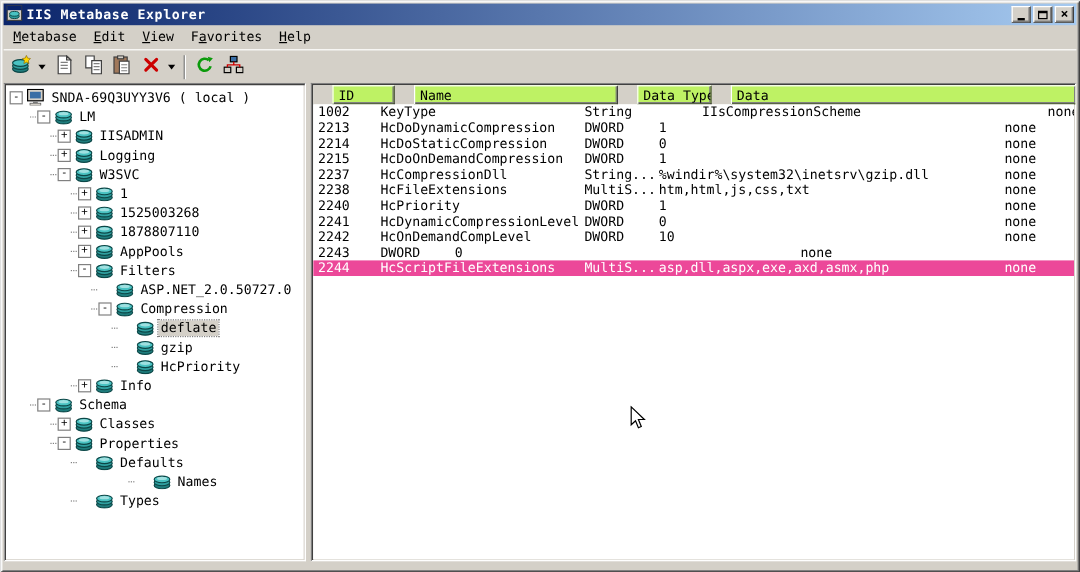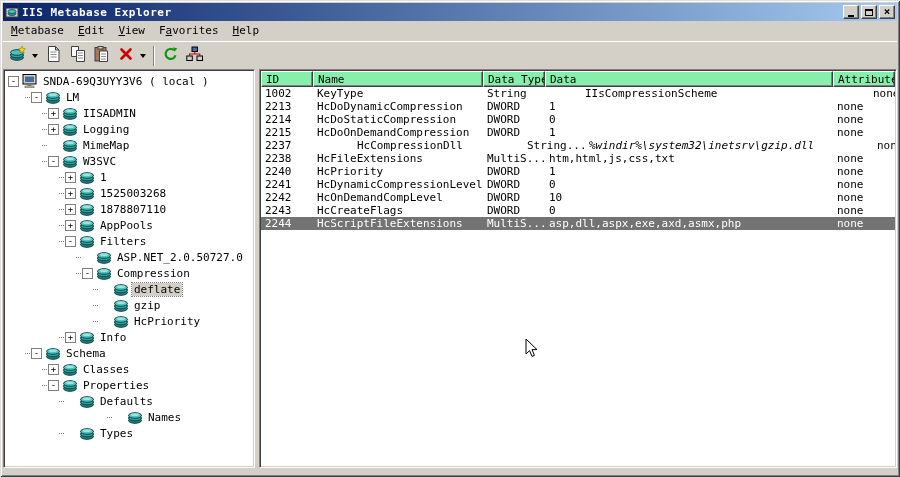--- a/index.html
+++ b/index.html
@@ -48,26 +48,26 @@
   .tree-row{height:16px;display:flex;align-items:center;font-size:11px;white-space:nowrap;color:#000;}
   .stub{width:5px;height:0;border-top:1px dotted #808080;margin-right:1px;flex:0 0 auto;}
   .expand-box{flex:0 0 11px;width:11px;height:11px;border:1px solid #808080;background:#fff;
     font-size:9px;line-height:9px;text-align:center;margin-right:3px;color:#000;}
   .expand-spacer{flex:0 0 14px;}
   .tree-icon{flex:0 0 16px;height:14px;margin-right:3px;display:flex;align-items:center;}
   .tree-label{padding:0 2px;}
   .tree-label.selected{background:#D4D0C8;outline:1px dotted #808080;}
   
   .lv-header{display:flex;flex:0 0 16px;background:#D4D0C8;}
-  .lv-hcell{height:16px;background:#86efac;border:1px solid;border-color:#FFFFFF #404040 #404040 #FFFFFF;
+  .lv-hcell{height:16px;background:#bef264;border:1px solid;border-color:#FFFFFF #404040 #404040 #FFFFFF;
     box-shadow:inset -1px -1px 0 #808080;font-size:11px;padding:0 4px;display:flex;align-items:center;
-    white-space:nowrap;overflow:hidden;color:#000;}
+    white-space:nowrap;overflow:hidden;color:#000;margin-left:16px;}
   .lv-body{flex:1;overflow:hidden;background:#fff;}
   .lv-row{display:flex;height:13px;font-size:11px;color:#000;}
-  .lv-row.selected{background:#737373;color:#fff;}
+  .lv-row.selected{background:#ec4899;color:#fff;}
   .lv-cell{padding:0 4px;white-space:nowrap;overflow:hidden;flex:0 0 auto;}
   
   .status-strip{flex:0 0 6px;background:#D4D0C8;}
   
   .cursor{position:absolute;pointer-events:none;z-index:99;}
 </style>
 </head>
 <body>
 
 <div class="window">
@@ -220,33 +220,20 @@
               <ellipse cx="8" cy="10.5" rx="6.5" ry="2.8" fill="#1f7d7d" stroke="#0c4747"></ellipse>
               <ellipse cx="8" cy="8" rx="6.5" ry="2.8" fill="#2fa0a0" stroke="#0c4747"></ellipse>
               <ellipse cx="8" cy="5.5" rx="6.5" ry="2.8" fill="#49c2c2" stroke="#0c4747"></ellipse>
               <ellipse cx="8" cy="4.7" rx="4.2" ry="1.4" fill="#9fe0e0"></ellipse>
             </svg>
           </span>
           <span class="tree-label">Logging</span>
         </div>
         <div class="tree-row" style="padding-left: 36px;">
           <span class="stub"></span>
-          <span class="expand-spacer"></span>
-          <span class="tree-icon">
-            <svg width="16" height="14" viewBox="0 0 16 14">
-              <ellipse cx="8" cy="10.5" rx="6.5" ry="2.8" fill="#1f7d7d" stroke="#0c4747"></ellipse>
-              <ellipse cx="8" cy="8" rx="6.5" ry="2.8" fill="#2fa0a0" stroke="#0c4747"></ellipse>
-              <ellipse cx="8" cy="5.5" rx="6.5" ry="2.8" fill="#49c2c2" stroke="#0c4747"></ellipse>
-              <ellipse cx="8" cy="4.7" rx="4.2" ry="1.4" fill="#9fe0e0"></ellipse>
-            </svg>
-          </span>
-          <span class="tree-label">MimeMap</span>
-        </div>
-        <div class="tree-row" style="padding-left: 36px;">
-          <span class="stub"></span>
           <span class="expand-box">-</span>
           <span class="tree-icon">
             <svg width="16" height="14" viewBox="0 0 16 14">
               <ellipse cx="8" cy="10.5" rx="6.5" ry="2.8" fill="#1f7d7d" stroke="#0c4747"></ellipse>
               <ellipse cx="8" cy="8" rx="6.5" ry="2.8" fill="#2fa0a0" stroke="#0c4747"></ellipse>
               <ellipse cx="8" cy="5.5" rx="6.5" ry="2.8" fill="#49c2c2" stroke="#0c4747"></ellipse>
               <ellipse cx="8" cy="4.7" rx="4.2" ry="1.4" fill="#9fe0e0"></ellipse>
             </svg>
           </span>
           <span class="tree-label">W3SVC</span>
@@ -506,23 +493,23 @@
           </div>
           <div class="lv-row">
             <div class="lv-cell" style="flex: 0 0 52px;">2215</div>
             <div class="lv-cell" style="flex: 0 0 170px;">HcDoOnDemandCompression</div>
             <div class="lv-cell" style="flex: 0 0 62px;">DWORD</div>
             <div class="lv-cell" style="flex: 0 0 288px;">1</div>
             <div class="lv-cell" style="flex: 1 1 0%;">none</div>
           </div>
           <div class="lv-row">
             <div class="lv-cell" style="flex: 0 0 52px;">2237</div>
-            <div class="lv-cell" style="flex: 0 0 170px; margin-left: 40px;">HcCompressionDll</div>
+            <div class="lv-cell" style="flex: 0 0 170px;">HcCompressionDll</div>
             <div class="lv-cell" style="flex: 0 0 62px;">String...</div>
-            <div class="lv-cell" style="flex: 0 0 288px; font-style: italic;">%windir%\system32\inetsrv\gzip.dll</div>
+            <div class="lv-cell" style="flex: 0 0 288px;">%windir%\system32\inetsrv\gzip.dll</div>
             <div class="lv-cell" style="flex: 1 1 0%;">none</div>
           </div>
           <div class="lv-row">
             <div class="lv-cell" style="flex: 0 0 52px;">2238</div>
             <div class="lv-cell" style="flex: 0 0 170px;">HcFileExtensions</div>
             <div class="lv-cell" style="flex: 0 0 62px;">MultiS...</div>
             <div class="lv-cell" style="flex: 0 0 288px;">htm,html,js,css,txt</div>
             <div class="lv-cell" style="flex: 1 1 0%;">none</div>
           </div>
           <div class="lv-row">
@@ -541,21 +528,20 @@
           </div>
           <div class="lv-row">
             <div class="lv-cell" style="flex: 0 0 52px;">2242</div>
             <div class="lv-cell" style="flex: 0 0 170px;">HcOnDemandCompLevel</div>
             <div class="lv-cell" style="flex: 0 0 62px;">DWORD</div>
             <div class="lv-cell" style="flex: 0 0 288px;">10</div>
             <div class="lv-cell" style="flex: 1 1 0%;">none</div>
           </div>
           <div class="lv-row">
             <div class="lv-cell" style="flex: 0 0 52px;">2243</div>
-            <div class="lv-cell" style="flex: 0 0 170px;">HcCreateFlags</div>
             <div class="lv-cell" style="flex: 0 0 62px;">DWORD</div>
             <div class="lv-cell" style="flex: 0 0 288px;">0</div>
             <div class="lv-cell" style="flex: 1 1 0%;">none</div>
           </div>
           <div class="lv-row selected">
             <div class="lv-cell" style="flex: 0 0 52px;">2244</div>
             <div class="lv-cell" style="flex: 0 0 170px;">HcScriptFileExtensions</div>
             <div class="lv-cell" style="flex: 0 0 62px;">MultiS...</div>
             <div class="lv-cell" style="flex: 0 0 288px;">asp,dll,aspx,exe,axd,asmx,php</div>
             <div class="lv-cell" style="flex: 1 1 0%;">none</div>

